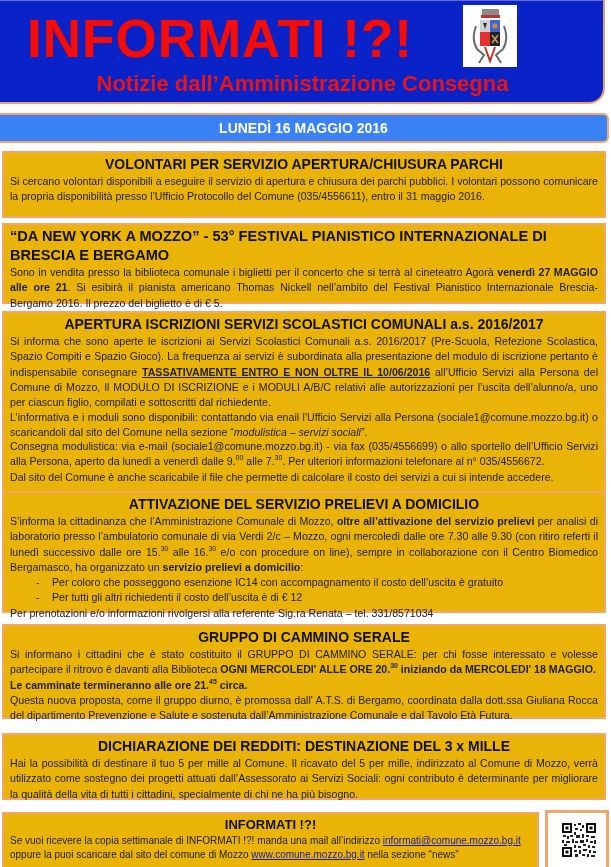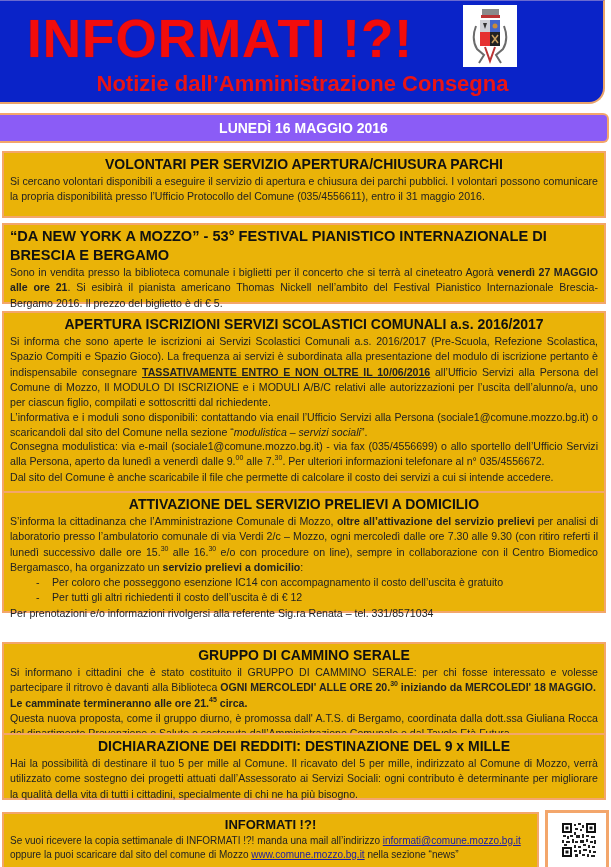--- a/index.html
+++ b/index.html
@@ -10,41 +10,41 @@
               background:#0a23c8; border:2px solid #e9a36a; border-left:none; border-top:1px solid #6a6ad0;
               border-radius:0 0 16px 0; box-sizing:border-box; }
   .masthead .title { position:absolute; left:0; width:440px; top:8px; text-align:center;
                      color:#f20c0c; font-family:"Liberation Sans", sans-serif; font-weight:bold;
                      font-size:53px; letter-spacing:1px; line-height:60px; text-shadow:0 0 1px #b00; }
   .masthead .subtitle { position:absolute; left:0; width:605px; top:70px; text-align:center;
                         color:#ea1414; font-weight:bold; font-size:22px; line-height:26px; }
   .crest { position:absolute; left:463px; top:4px; width:54px; height:62px; background:#fff; }
 
   .datebar { position:absolute; left:0; top:113px; width:609px; height:30px; box-sizing:border-box;
-             background:#8b5cf6; border:2px solid #f3a66b; border-left:none; border-radius:0 6px 6px 0;
+             background:#3b82f6; border:2px solid #f3a66b; border-left:none; border-radius:0 6px 6px 0;
              text-align:center; color:#fff; font-weight:bold; font-size:14px; line-height:26px; }
 
   .box { position:absolute; left:2px; width:604px; box-sizing:border-box;
          border:2px solid #f3a66b; background:#eab308; padding:2px 6px 0 6px; }
   .box h2 { margin:0; text-align:center; font-size:14px; font-weight:bold; line-height:19px; color:#111; }
   .box p { margin:0; font-size:10.6px; line-height:15.3px; text-align:justify; color:#222; }
   .box p.tight { line-height:14.3px; }
   .box ul { margin:0; padding:0 0 0 26px; list-style:none; }
   .box li { font-size:10.6px; line-height:15.3px; position:relative; padding-left:16px; color:#222; }
   .box li::before { content:"-"; position:absolute; left:0; }
   b.u { text-decoration:underline; }
   sup { font-size:7px; line-height:0; }
   .lnk { color:#1a1aa6; text-decoration:underline; }
 
   #b1 { top:151px; height:67px; }
   #b2 { top:223px; height:81px; }
   #b2 h2 { text-align:left; font-size:14.6px; }
   #b3 { top:311px; height:191px; }
   #b4 { top:491px; height:122px; }
-  #b5 { top:624px; height:95px;margin-top:18px; }
+  #b5 { top:624px; height:95px; }
   #b6 { top:733px; height:67px; }
   #b7 { top:812px; left:2px; width:537px; height:60px; }
   #b7 h2 { font-size:13px; line-height:18px; }
   #b7 p { font-size:10px; line-height:14px; text-align:left; }
   #qrbox { position:absolute; left:545px; top:810px; width:64px; height:60px; box-sizing:border-box;
            border:3px solid #f3a66b; border-bottom:none; background:#fff; }
   .qr { position:absolute; left:13px; top:9px; width:36px; height:36px; }
 </style>
 </head>
 <body>
@@ -101,21 +101,21 @@
 </div>
 
 <div class="box" id="b5">
   <h2>GRUPPO DI CAMMINO SERALE</h2>
   <p><span>Si informano i cittadini che è stato costituito il GRUPPO DI CAMMINO SERALE: per chi fosse interessato e volesse partecipare il ritrovo è davanti alla Biblioteca </span><b>OGNI MERCOLEDI' ALLE ORE 20.</b><sup><b>30</b></sup><b> iniziando da MERCOLEDI' 18 MAGGIO.</b></p>
   <p><b>Le camminate termineranno alle ore 21.</b><sup><b>45</b></sup><b> circa.</b></p>
   <p>Questa nuova proposta, come il gruppo diurno, è promossa dall' A.T.S. di Bergamo, coordinata dalla dott.ssa Giuliana Rocca del dipartimento Prevenzione e Salute e sostenuta dall’Amministrazione Comunale e dal Tavolo Età Futura.</p>
 </div>
 
 <div class="box" id="b6">
-  <h2>DICHIARAZIONE DEI REDDITI: DESTINAZIONE DEL 9 x MILLE</h2>
+  <h2>DICHIARAZIONE DEI REDDITI: DESTINAZIONE DEL 3 x MILLE</h2>
   <p>Hai la possibilità di destinare il tuo 5 per mille al Comune. Il ricavato del 5 per mille, indirizzato al Comune di Mozzo, verrà utilizzato come sostegno dei progetti attuati dall’Assessorato ai Servizi Sociali: ogni contributo  è determinante per migliorare la qualità della vita di tutti i cittadini, specialmente di chi ne ha più bisogno.</p>
 </div>
 
 <div class="box" id="b7">
   <h2>INFORMATI !?!</h2>
   <p><span>Se vuoi ricevere la copia settimanale di INFORMATI !?! manda una mail all’indirizzo </span><a class="lnk">informati@comune.mozzo.bg.it</a></p>
   <p><span>oppure la puoi scaricare dal sito del comune di Mozzo </span><a class="lnk">www.comune.mozzo.bg.it</a><span> nella sezione “news”</span></p>
 </div>
 <div id="qrbox">
   <div class="qr">

